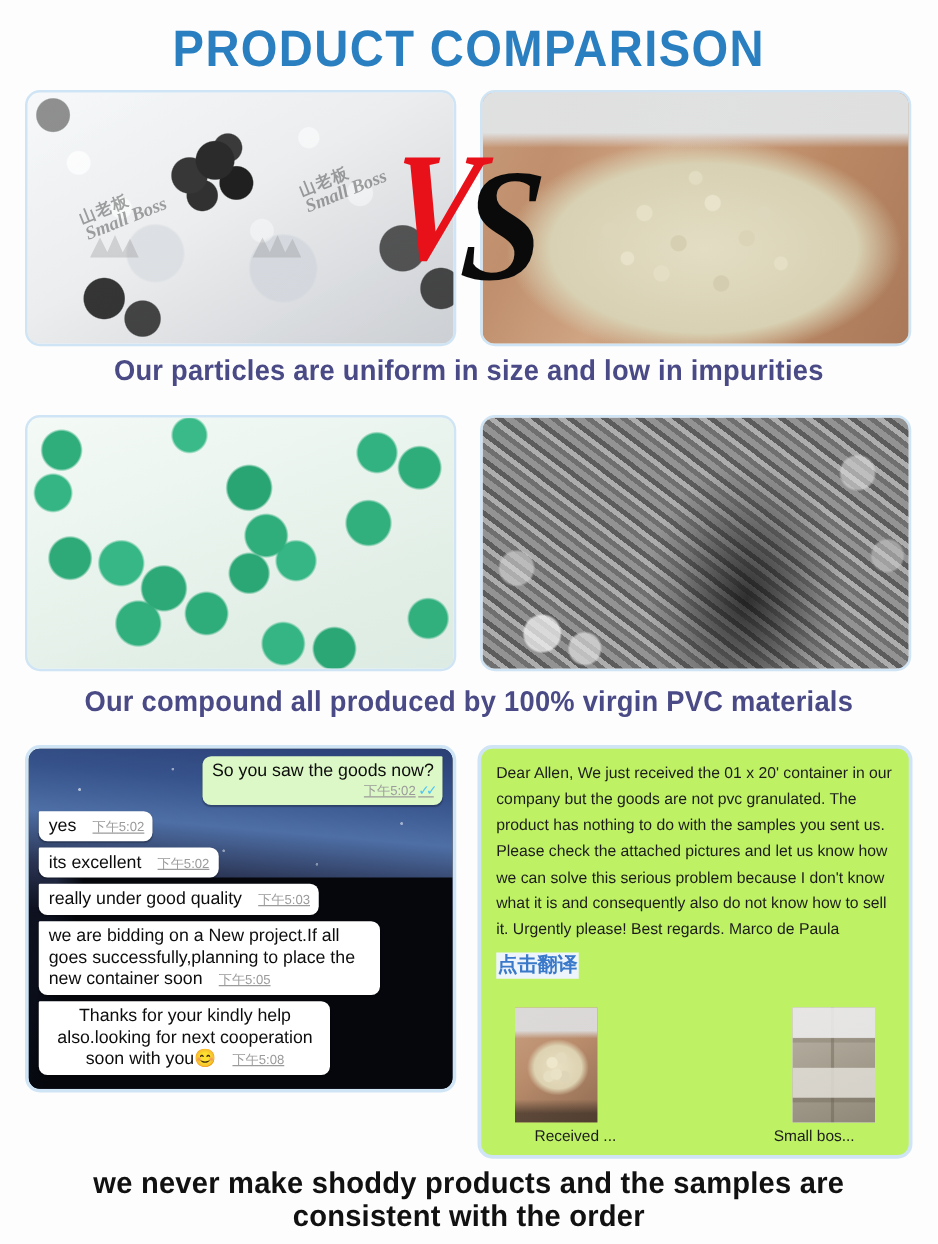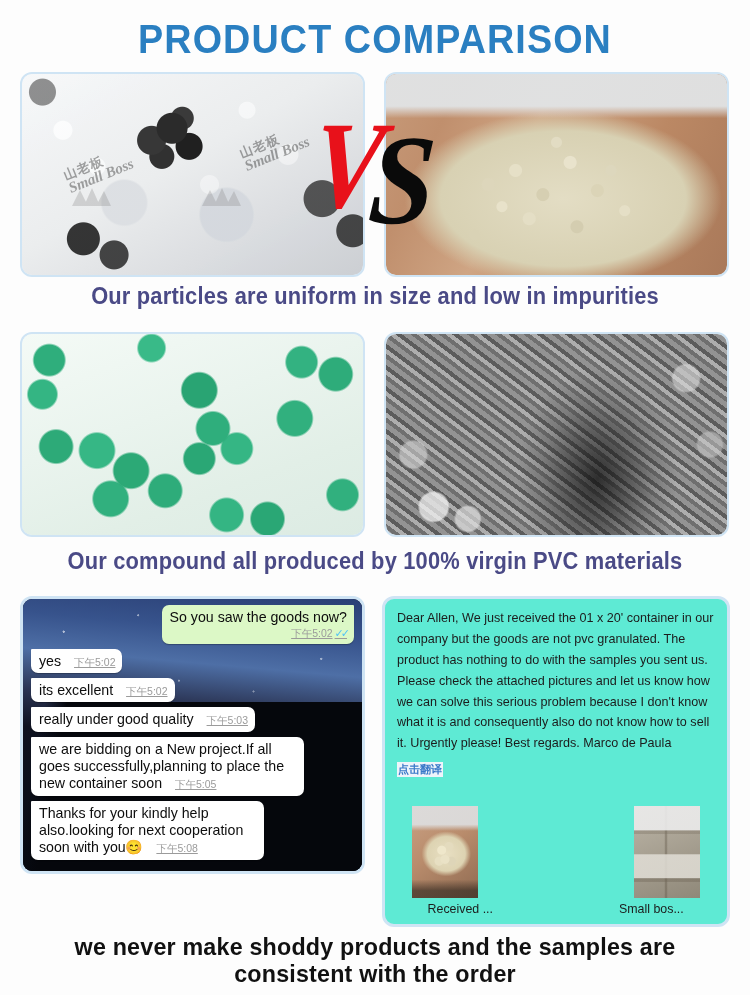--- a/index.html
+++ b/index.html
@@ -289,36 +289,36 @@
   
   .mail-panel {
     position: absolute;
     left: 382px;
     top: 596px;
     width: 348px;
     height: 331px;
     border: 3px solid #cfe4f4;
     border-radius: 12px;
     box-sizing: border-box;
-    background: #5eead4;
+    background: #bef264;
     overflow: hidden;
     padding: 9px 12px;
   }
   .mail-body {
     font-family: "Liberation Sans", sans-serif;
     font-size: 12.6px;
     line-height: 1.66;
     color: #1c1c1c;
     text-align: left;
   }
   .mail-translate {
     margin-top: 8px;
     color: #3a79c9;
     font-family: "DejaVu Sans", sans-serif;
-    font-size: 11px;
+    font-size: 16px;
     font-weight: 700;
     background: #eef4fb;
     display: inline-block;
     padding: 0 1px;
   }
   .mail-attachments {
     position: absolute;
     left: 12px; right: 12px;
     bottom: 8px;
     display: flex;
@@ -458,21 +458,21 @@
 
     <div class="msg-row in">
       <div class="bubble in" style="max-width:258px;">
         <span class="txt">we are bidding on a New project.If all goes successfully,planning to place the new container soon</span>
         <span class="meta">下午5:05</span>
       </div>
     </div>
 
 
     <div class="msg-row in">
-      <div class="bubble in" style="max-width:218px;">
+      <div class="bubble in" style="max-width:218px;text-align:center;">
         <span class="txt">Thanks for your kindly help also.looking for next cooperation soon  with you😊</span>
         <span class="meta">下午5:08</span>
       </div>
     </div>
 
   </div>
 </div>
 
 <div class="mail-panel">
   <div class="mail-body">Dear Allen,  We just received the 01 x 20' container in our company but the goods are not pvc granulated. The product has nothing to do with the samples you sent us. Please check the attached pictures and let us know how we can solve this serious problem because I don't know what it is and consequently also do not know how to sell it.  Urgently please!  Best regards.  Marco de Paula</div>

